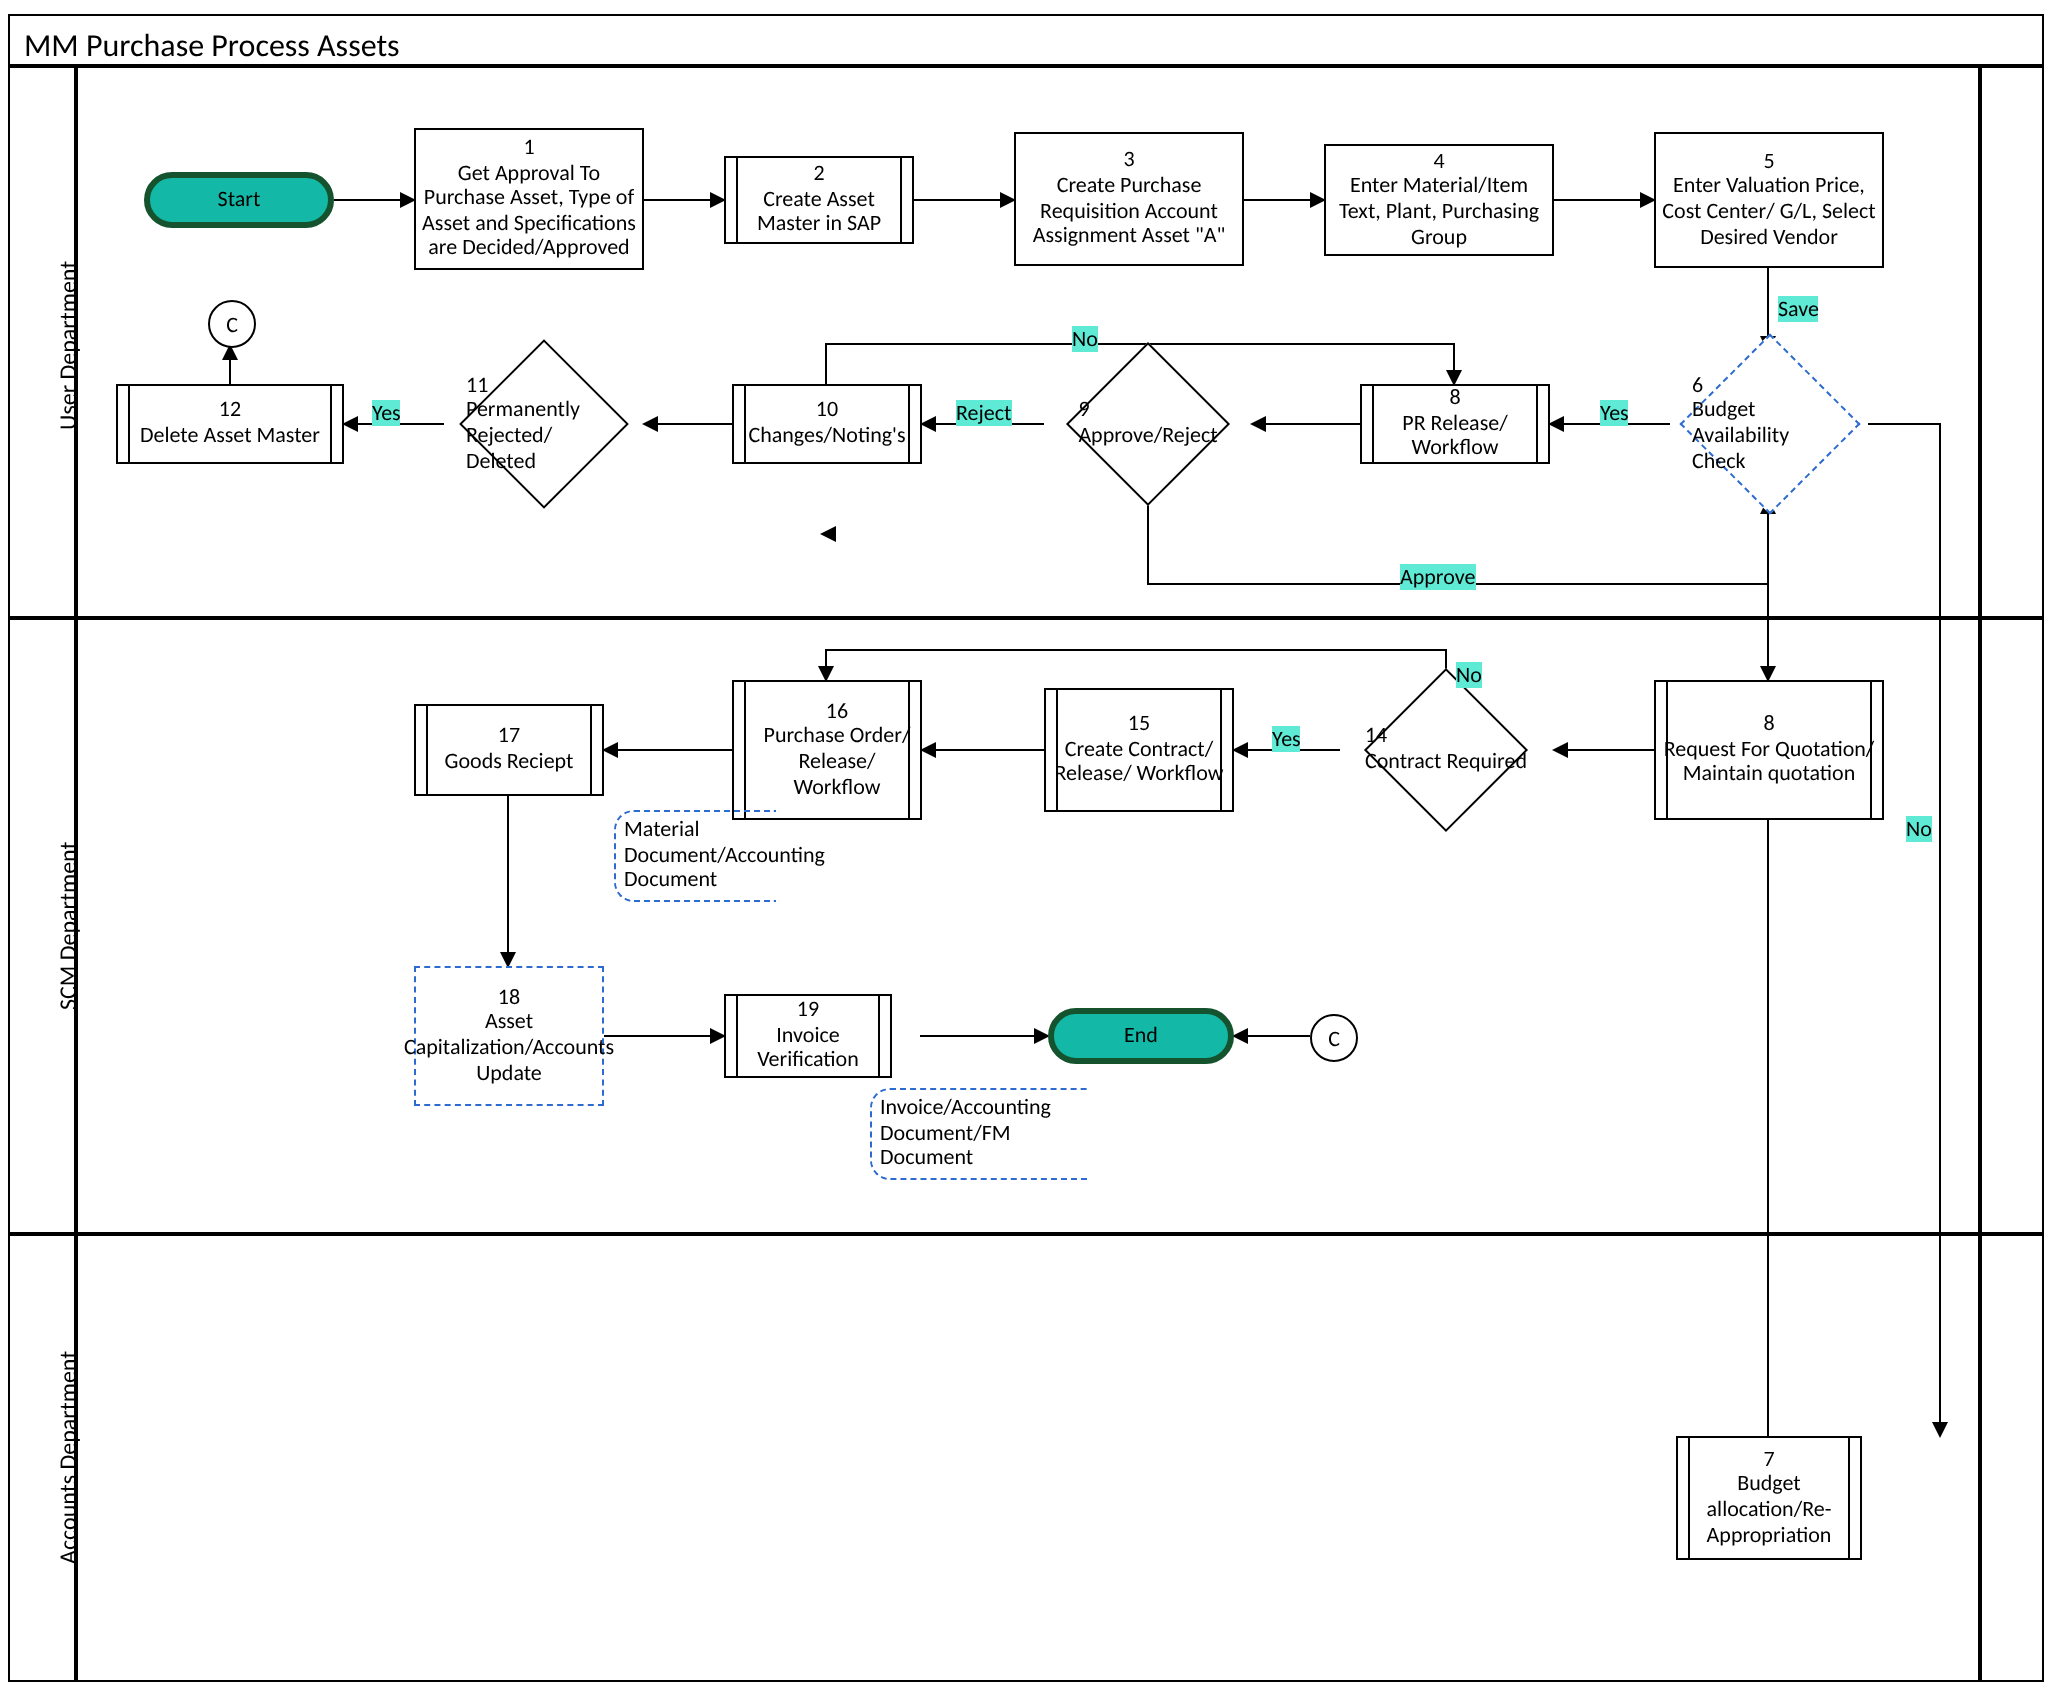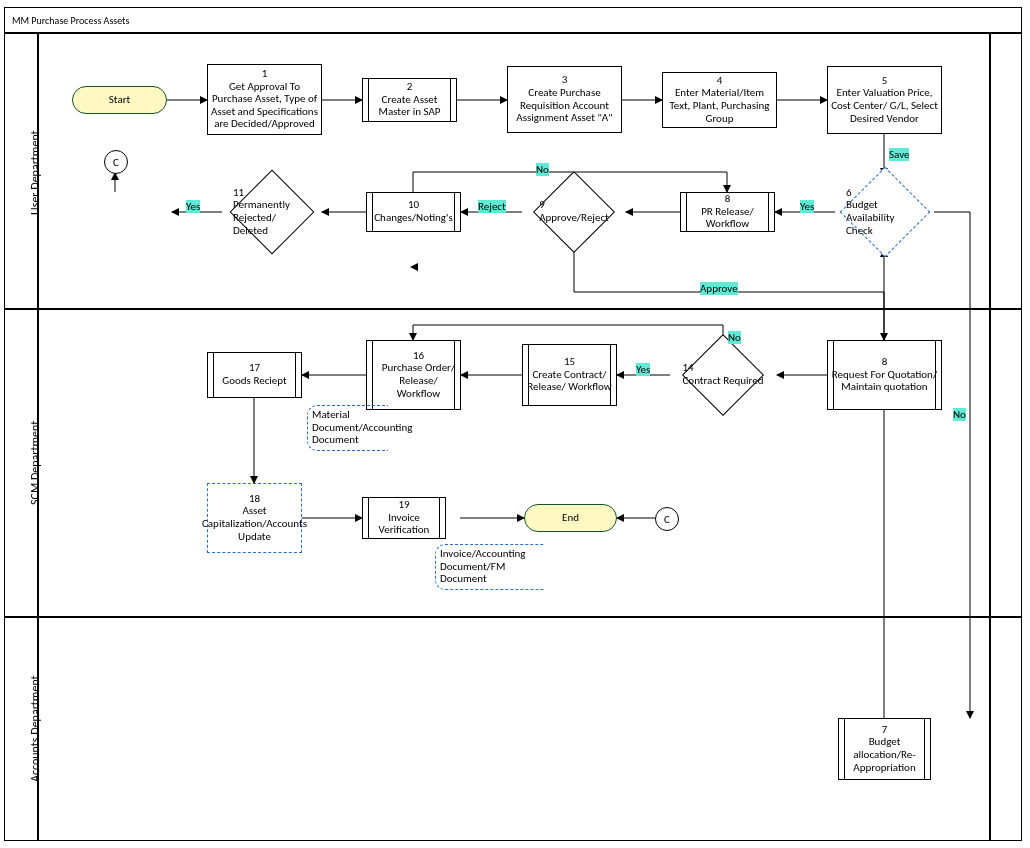--- a/index.html
+++ b/index.html
@@ -1,21 +1,21 @@
 <!DOCTYPE html>
 <html><head>
 <meta charset="utf-8">
 <style>
   html,body{margin:0;padding:0;background:#fff;font-family:Calibri,Arial,sans-serif;font-size:11px;color:#000}
   #canvas{position:relative;width:1030px;height:848px;background:#fff}
   .frame{position:absolute;border:1px solid #000;box-sizing:border-box}
-  .title{position:absolute;font-size:10px}
+  .title{position:absolute;font-size:16px}
   .lane-label{position:absolute;transform:rotate(-90deg);transform-origin:left top;font-size:12px;white-space:nowrap}
   .node{position:absolute;box-sizing:border-box;display:flex;align-items:center;justify-content:center;text-align:center;padding:2px;line-height:1.15}
-  .term{border:1px solid #14532d;border-radius:20px;background:#fef9c3}
+  .term{border:3px solid #14532d;border-radius:20px;background:#14b8a6}
   .proc{border:1px solid #000;background:#fff}
   .bars::before,.bars::after{content:"";position:absolute;top:-1px;bottom:-1px;width:0;border-left:1px solid #000}
   .bars::before{left:5px}
   .bars::after{right:5px}
   .dashed{border:1.5px dashed #2d6bd0;background:#fff}
   .diamond{position:absolute}
   .diamond .shape{position:absolute;left:50%;top:50%;transform:translate(-50%,-50%) rotate(45deg);border:1px solid #000;background:#fff}
   .diamond.dashed-d .shape{border:1.5px dashed #2d6bd0}
   .diamond .lbl{position:absolute;left:0;top:0;right:0;bottom:0;display:flex;align-items:center;justify-content:center;text-align:left;line-height:1.15;padding:0 14px}
   .conn{position:absolute;width:22px;height:22px;border:1px solid #000;border-radius:50%;display:flex;align-items:center;justify-content:center;background:#fff}
@@ -128,20 +128,22 @@
     <div class="lbl" style="white-space: pre-line;">9
 Approve/Reject</div>
   </div>
   <div class="node proc bars" style="left: 366px; top: 192px; width: 95px; height: 40px; white-space: pre-line;">10
 Changes/Noting's</div>
   <div class="diamond" style="left:219px;top:176px;width:106px;height:72px">
     <div class="shape" style="width:58px;height:58px"></div>
     <div class="lbl" style="white-space: pre-line;">11
 Permanently Rejected/ Deleted</div>
   </div>
+  <div class="node proc bars" style="left: 58px; top: 192px; width: 114px; height: 40px; white-space: pre-line;">12
+Delete Asset Master</div>
   <div class="conn" style="left:104px;top:150px">C</div>
 
   <div class="node proc bars" style="left: 827px; top: 340px; width: 115px; height: 70px; white-space: pre-line;">8
 Request For Quotation/ Maintain quotation</div>
   <div class="diamond" style="left:668px;top:342px;width:110px;height:66px">
     <div class="shape" style="width:56px;height:56px"></div>
     <div class="lbl" style="white-space: pre-line;">14
 Contract Required</div>
   </div>
   <div class="node proc bars" style="left: 522px; top: 344px; width: 95px; height: 62px; white-space: pre-line;">15

